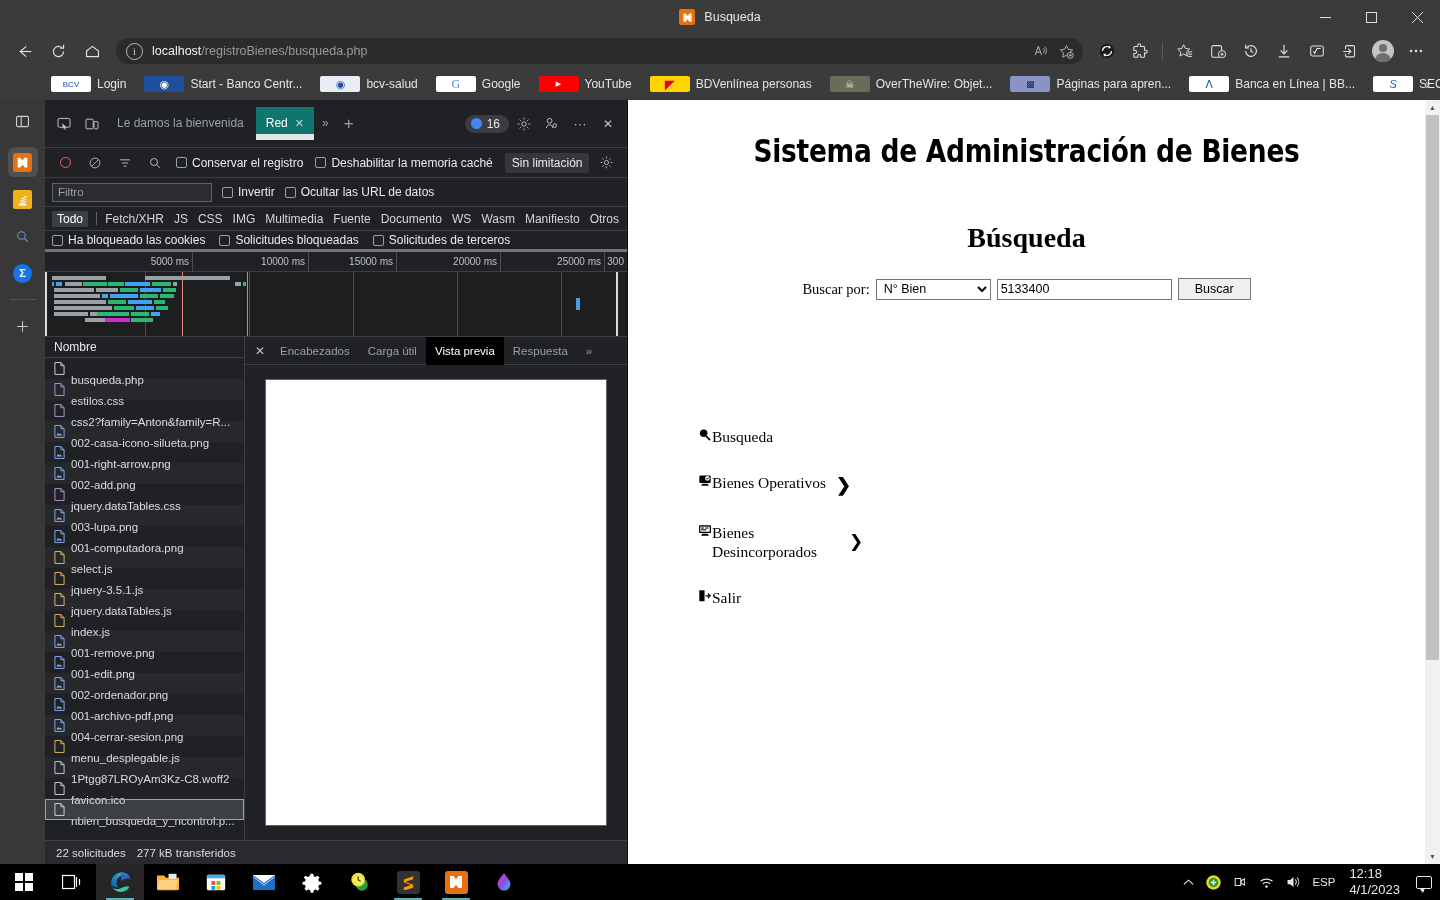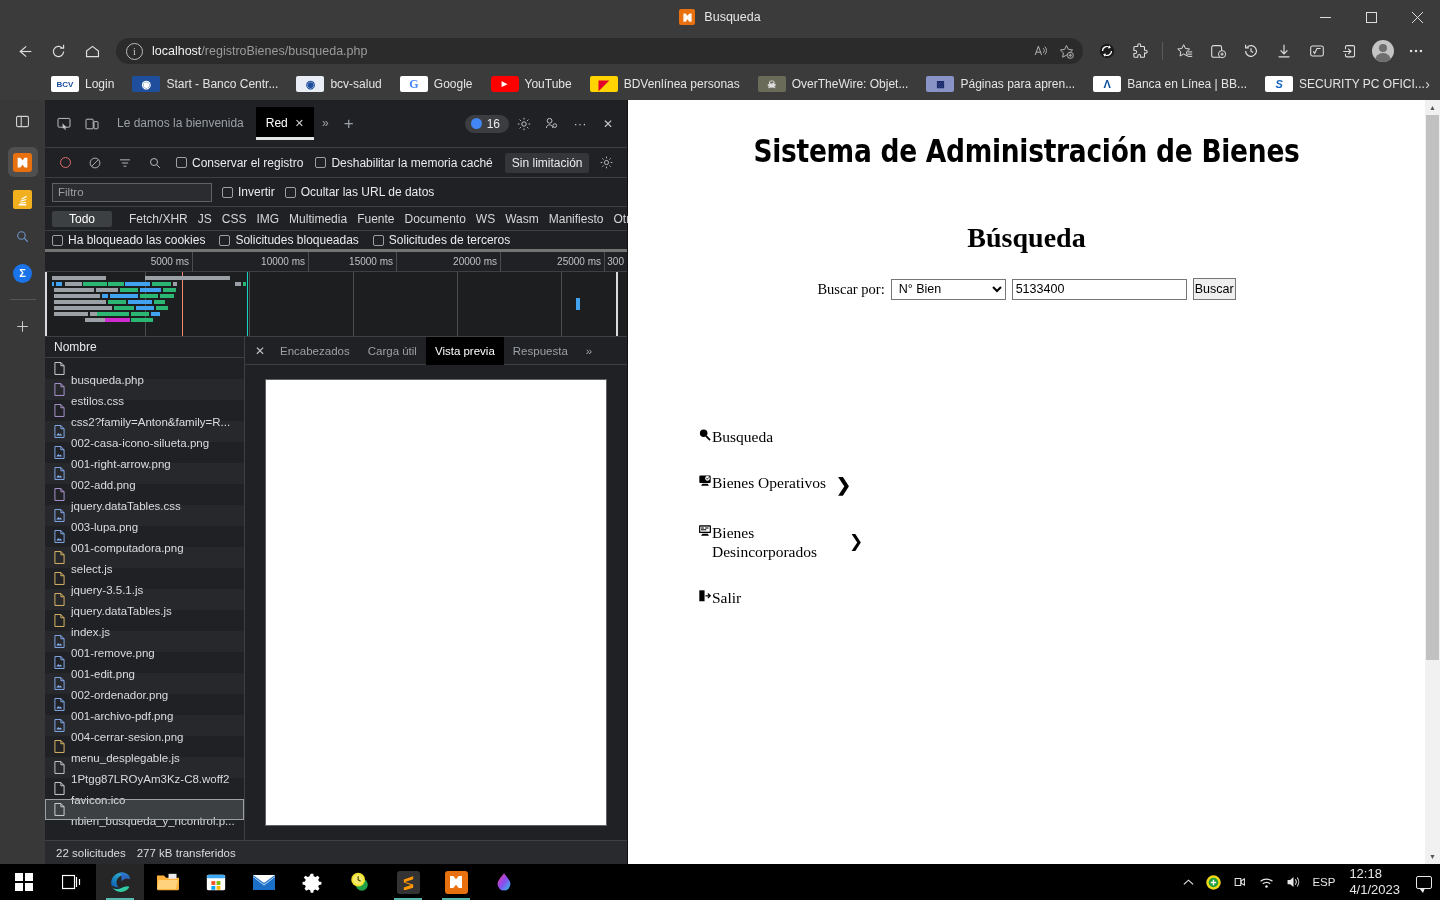--- a/index.html
+++ b/index.html
@@ -41,22 +41,22 @@
   .avatar::before { content:""; position:absolute; left:50%; top:3.5px; transform:translateX(-50%);
                     width:8px; height:8px; border-radius:50%; background:#6e6e6e; }
   .avatar::after { content:""; position:absolute; left:50%; top:13px; transform:translateX(-50%);
                    width:16px; height:12px; border-radius:8px 8px 0 0; background:#6e6e6e; }
 
   
   .bookmarks { position:absolute; left:0; top:68px; width:1440px; height:32px; background:#3b3b3b;
                display:flex; align-items:center; padding-left:44px; gap:4px; }
   .bm { display:flex; align-items:center; gap:6px; padding:3px 7px; border-radius:4px; color:#e4e4e4;
         font-size:12px; white-space:nowrap; }
-  .bm-ico { width:28px; height:16px; border-radius:2px; flex:0 0 auto; display:flex;
-            align-items:center; justify-content:center; font-size:8px; font-weight:bold; color:#fff; overflow:hidden;}
+  .bm-ico { width:40px; height:16px; border-radius:2px; flex:0 0 auto; display:flex;
+            align-items:center; justify-content:center; font-size:8px; font-weight:normal; color:#fff; overflow:hidden;}
   .bm-chev { position:absolute; right:10px; color:#d5d5d5; font-size:14px; }
 
   
   .vtabs { position:absolute; left:0; top:100px; width:45px; height:764px; background:#383838;
            display:flex; flex-direction:column; align-items:center; padding-top:6px; gap:7px; }
   .vt-ico { width:30px; height:30px; border-radius:6px; display:flex; align-items:center;
             justify-content:center; color:#d0d0d0; }
   .vt-ico.active { background:#4f4f4f; }
   .vt-sep { width:26px; height:1px; background:#555; margin:4px 0; }
 
@@ -72,55 +72,55 @@
              transform:scaleX(0.92); }
   h2.section { text-align:center; font-family:"Liberation Serif","DejaVu Serif",serif;
                font-weight:bold; font-size:28px; margin-top:52px; }
   .searchbar { display:flex; justify-content:center; align-items:center; gap:6px; margin-top:24px;
                font-family:"Liberation Serif","DejaVu Serif",serif; font-size:14.5px; }
   .searchbar select { font-family:"Liberation Sans",sans-serif; font-size:12.5px; height:21px;
                       width:115px; border:1px solid #767676; background:#fff; color:#000; padding-left:3px;}
   .searchbar input[type=text] { font-family:"Liberation Sans",sans-serif; font-size:12.5px; height:21px;
                       width:175px; border:1px solid #767676; background:#fff; color:#000; padding-left:3px; }
   .searchbar button { font-family:"Liberation Sans",sans-serif; font-size:12.5px; height:22px;
-                      padding:0 1px; border:1px solid #767676; background:#efefef; color:#000; }
+                      padding:0 16px; border:1px solid #767676; background:#efefef; color:#000; }
   .menu { margin-top:128px; padding-left:70px; font-family:"Liberation Serif","DejaVu Serif",serif; font-size:15.5px; }
   .menu-item { display:flex; align-items:flex-start; margin-bottom:28px; }
   .mi-label { line-height:1.18; max-width:115px; }
   .mi-ico { flex:0 0 auto; margin-right:0px; font-size:13px; line-height:1.1; }
   .mi-arrow { margin-left:10px; font-weight:bold; font-size:18px; align-self:center; }
   .mi-arrow.thin { font-size:17px; font-weight:normal; font-family:"Liberation Serif",serif; line-height:.6;}
 
   
   .devtools { position:absolute; left:45px; top:100px; width:583px; height:764px; background:#202124;
               border-right:1px solid #111; display:flex; flex-direction:column; }
   .dt-tabs { height:48px; display:flex; align-items:center; padding:0 6px; gap:2px; border-bottom:1px solid #3c4043; }
   .dt-icon { width:26px; height:24px; display:flex; align-items:center; justify-content:center; color:#c5c6c8; }
   .dt-tab { padding:0 10px; height:33px; line-height:33px; color:#9aa0a6; font-size:12px; white-space:nowrap;}
-  .dt-tab.sel { color:#fff; background:#000000; border-bottom:3px solid #e5e5e5; position:relative; }
+  .dt-tab.sel { color:#fff; background:#0f766e; border-bottom:6px solid #e5e5e5; position:relative; }
   .dt-tab.sel .x { margin-left:7px; color:#cfcfcf; font-size:11px; }
   .dt-spacer { flex:1; }
   .badge { display:flex; align-items:center; gap:5px; background:#3b3d40; border-radius:11px; padding:2px 9px 2px 6px; }
   .badge .dot { width:11px; height:11px; border-radius:50%; background:#4285f4; display:flex;
                 align-items:center; justify-content:center; }
   .badge .n { font-size:12px; color:#e8eaed; }
 
   .dt-ctrl { height:30px; display:flex; align-items:center; gap:4px; padding:0 7px; border-bottom:1px solid #3c4043; }
   .rec { width:11px; height:11px; border-radius:50%; border:1.5px solid #e06c6c; }
   .cb { width:11px; height:11px; border:1px solid #9aa0a6; border-radius:2px; display:inline-block;
         vertical-align:-1px; margin-right:5px; }
   .ctl-label { font-size:12px; color:#e8eaed; display:flex; align-items:center; white-space:nowrap; }
   .throttle { font-size:12px; color:#e8eaed; background:#35363a; padding:3px 7px; border-radius:2px; }
 
   .dt-filter { height:29px; display:flex; align-items:center; gap:10px; padding:0 7px; border-bottom:1px solid #3c4043; }
   .filter-input { width:160px; height:19px; background:#2b2c2f; border:1px solid #5f6368; color:#9aa0a6;
                   font-size:11.5px; padding:0 5px; line-height:17px; }
   .dt-types { height:24px; display:flex; align-items:center; gap:8px; padding:0 7px; border-bottom:1px solid #3c4043;
               font-size:12px; color:#d6d7d9; }
-  .type.sel { background:#3c4043; border-radius:2px; padding:1px 17px; color:#fff; }
+  .type.sel { background:#3c4043; border-radius:2px; padding:1px 5px; color:#fff; }
   .type { padding:1px 1px; }
   .type-div { width:1px; height:13px; background:#5f6368; }
   .dt-cookies { height:21px; display:flex; align-items:center; gap:14px; padding:0 7px; border-bottom:3px solid #737373; }
 
   .overview { height:85px; border-bottom:1px solid #3c4043; position:relative; }
   .ov-ruler { height:20px; position:relative; border-bottom:1px solid #3c4043; }
   .ov-tick { position:absolute; top:0; height:20px; border-right:1px solid #4a4d50; font-size:10px;
              color:#bdc1c6; text-align:right; padding-right:3px; line-height:20px; }
   .ov-body { position:relative; height:64px; background:#1d1e20; }
   .wf-bar { position:absolute; height:4px; }

